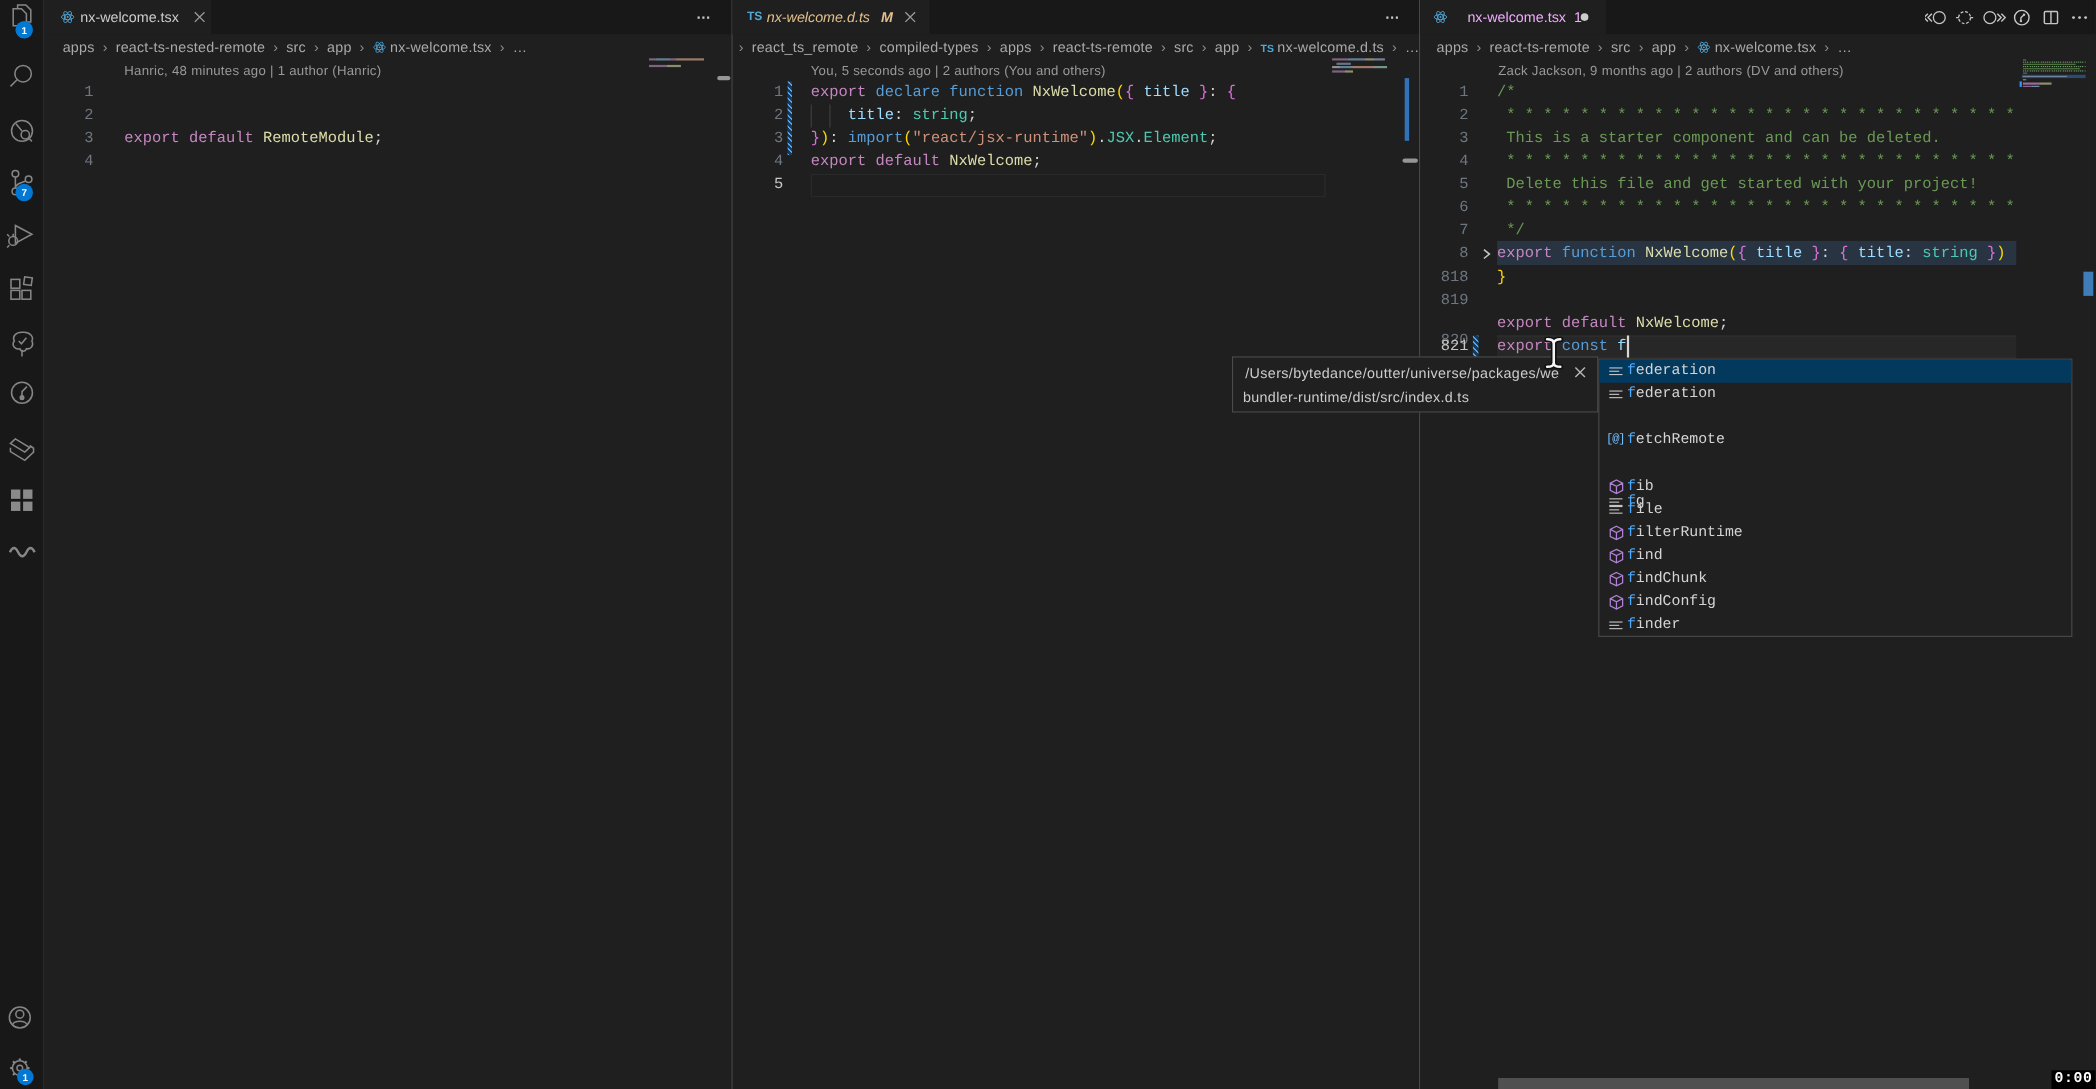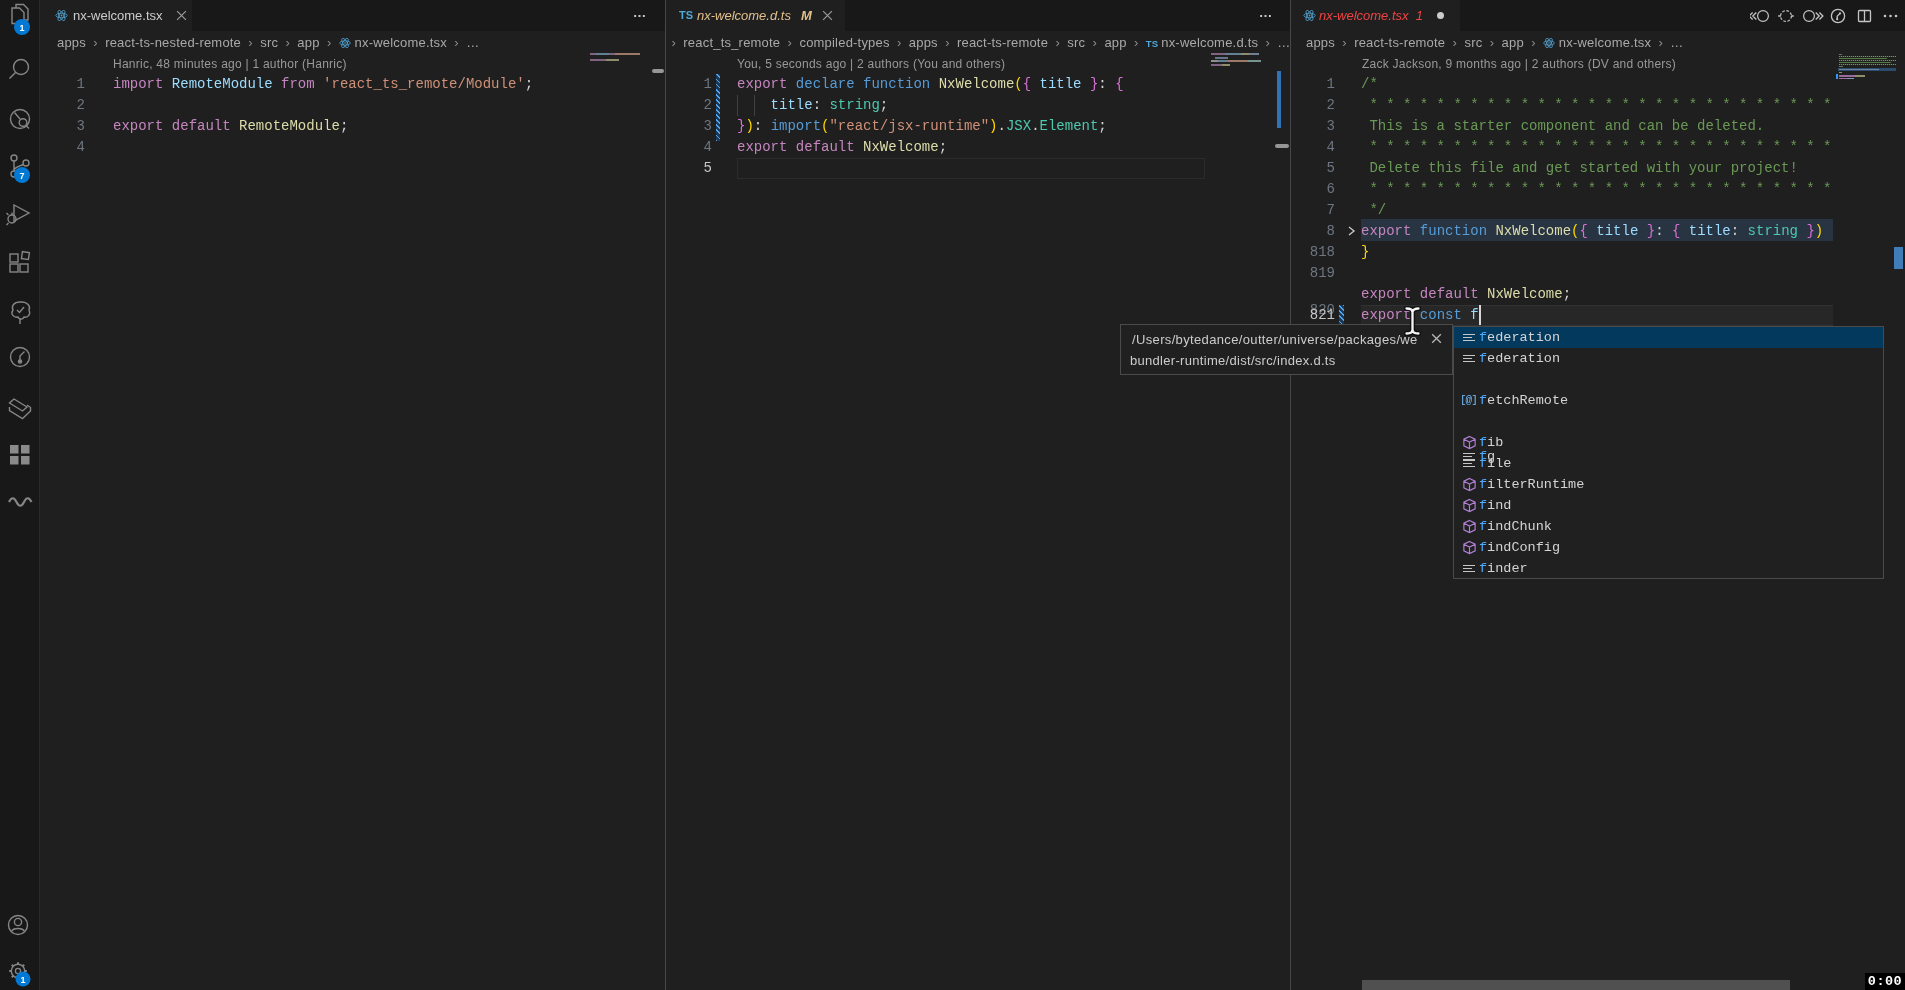--- a/index.html
+++ b/index.html
@@ -134,21 +134,20 @@
           <ellipse cx="8" cy="8" rx="7" ry="2.8" transform="rotate(60 8 8)"></ellipse>
           <ellipse cx="8" cy="8" rx="7" ry="2.8" transform="rotate(120 8 8)"></ellipse>
           <circle cx="8" cy="8" r="1.1" fill="#53a7d8" stroke="none"></circle>
         </g>
       </svg><span> nx-welcome.tsx</span><span class="sep"> › </span><span>…</span></div>
   <div class="lens" style="left:73px;top:56px;">Hanric, 48 minutes ago | 1 author (Hanric)</div>
   <div class="linenum" style="left:0;top:73.5px;width:45px;">1</div>
   <div class="linenum" style="left:0;top:94.5px;width:45px;">2</div>
   <div class="linenum" style="left:0;top:115.5px;width:45px;">3</div>
   <div class="linenum" style="left:0;top:136.5px;width:45px;">4</div>
-  <div class="cl mono" style="left:73px;top:73.5px;"><span class="k">import</span><span class="w"> </span><span class="v">RemoteModule</span><span class="w"> </span><span class="k">from</span><span class="w"> </span><span class="s">'react_ts_remote/Module'</span><span class="w">;</span></div>
   <div class="cl mono" style="left:73px;top:115.5px;"><span class="k">export</span><span class="w"> </span><span class="k">default</span><span class="w"> </span><span class="fn">RemoteModule</span><span class="w">;</span></div>
 
   <div class="abs" style="left:550px;top:53px;width:50px;height:2.4px;background:linear-gradient(90deg,#8a6a8a 0 12%,#6b8aa0 12% 38%,#8a6a8a 38% 50%,#aa8370 50% 100%);opacity:0.9;"></div>
   <div class="abs" style="left:550px;top:59px;width:29px;height:2.4px;background:linear-gradient(90deg,#8a6a8a 0 55%,#9a9a74 55% 100%);opacity:0.9;"></div>
   <div class="dash" style="left:612px;top:69px;width:12px;"></div>
 </div>
 
 <div class="abs" style="left:665px;top:0;width:1px;height:990px;background:#474747;"></div>
 
 <div class="abs" id="pane2" style="left:666px;top:0;width:624px;height:884px;">
@@ -196,21 +195,21 @@
   <div class="tabstrip" style="left:0;width:614px;"></div>
   <div class="tab" style="left:0;width:169px;">
     <svg style="position:absolute;left:12px;top:9px;" width="13" height="13" viewBox="0 0 16 16">
         <g fill="none" stroke="#53a7d8" stroke-width="1">
           <ellipse cx="8" cy="8" rx="7" ry="2.8"></ellipse>
           <ellipse cx="8" cy="8" rx="7" ry="2.8" transform="rotate(60 8 8)"></ellipse>
           <ellipse cx="8" cy="8" rx="7" ry="2.8" transform="rotate(120 8 8)"></ellipse>
           <circle cx="8" cy="8" r="1.1" fill="#53a7d8" stroke="none"></circle>
         </g>
       </svg>
-    <span style="position:absolute;left:28px;top:8px;font-size:13px;color:#ef4444;font-style:italic;">nx-welcome.tsx&nbsp; 1</span>
+    <span style="position:absolute;left:43px;top:8px;font-size:13px;color:#f0abfc;">nx-welcome.tsx&nbsp; 1</span>
     <div style="position:absolute;left:146px;top:12px;width:7px;height:7px;border-radius:50%;background:#cccccc;"></div>
   </div>
 
   <svg style="position:absolute;left:459px;top:8px;" width="160" height="17" viewBox="0 0 160 17">
     <g fill="none" stroke="#c5c5c5" stroke-width="1.2">
       <circle cx="13" cy="8" r="5.4"></circle>
       <path d="M6.3 4.5 L2.8 8 L6.3 11.5 M2.6 4.5 L-0.9 8 L2.6 11.5" stroke-width="1.3"></path>
       <circle cx="36" cy="8" r="5.4" stroke-dasharray="2.6 1.6"></circle>
       <path d="M28.2 8 h2.6 M41.2 8 h2.6" stroke-width="1.3"></path>
       <circle cx="59" cy="8" r="5.4"></circle>

